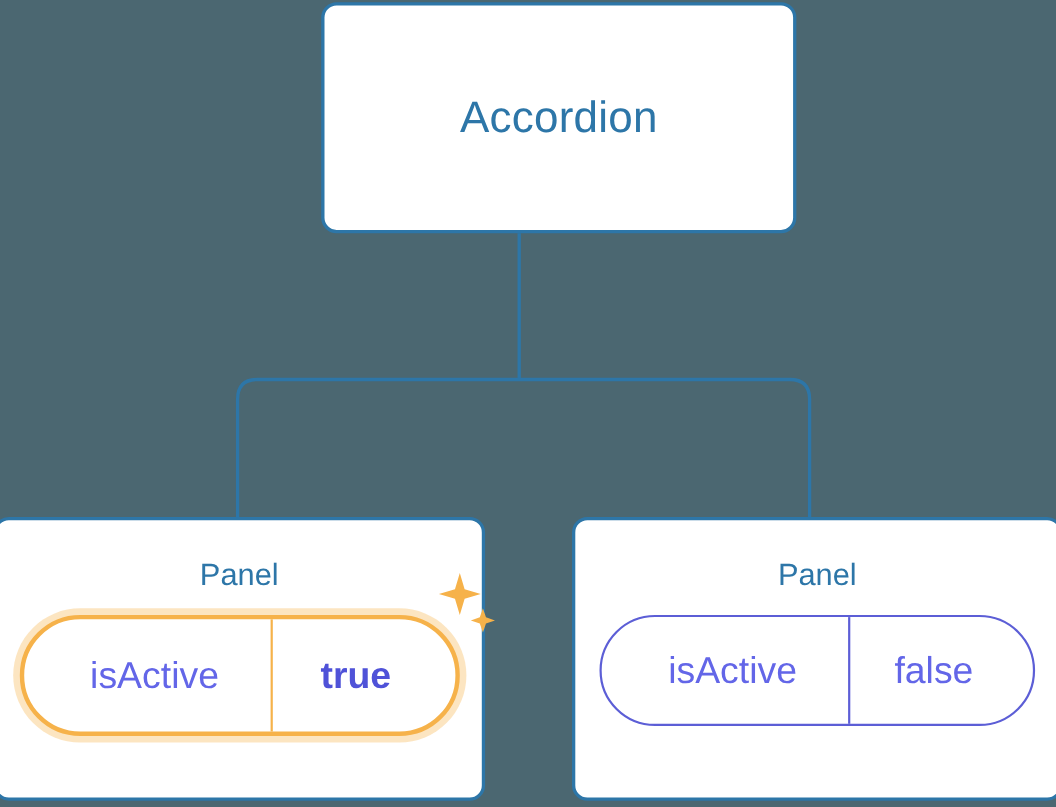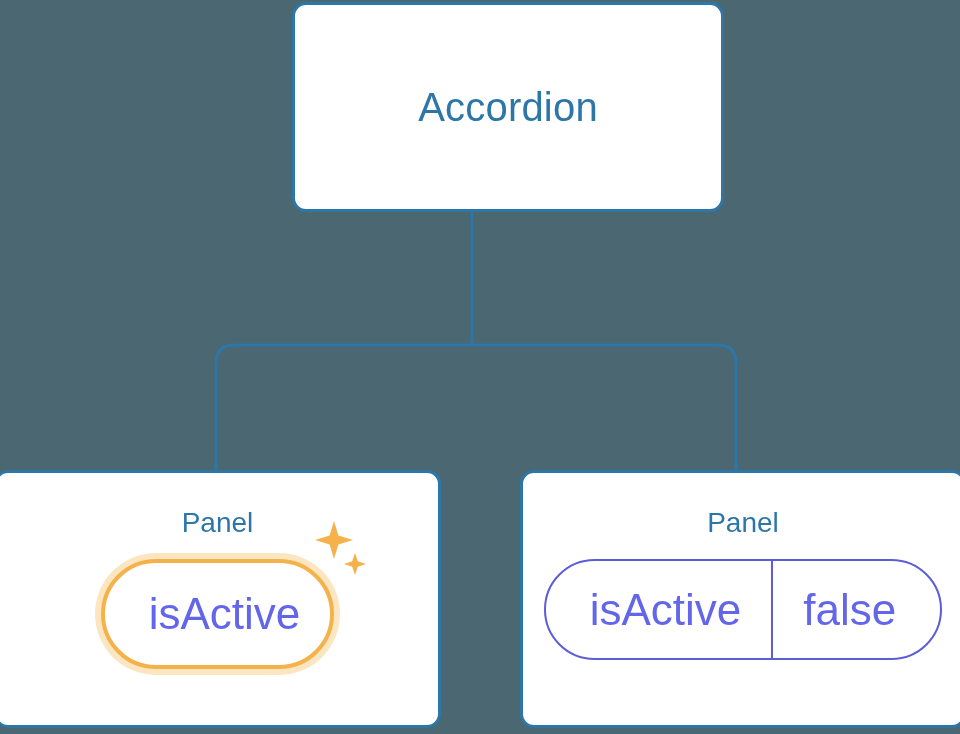--- a/index.html
+++ b/index.html
@@ -102,21 +102,21 @@
     background: #ffffff;
     box-sizing: border-box;
     height: 101px;
     z-index: 2;
   }
   .pill-key,
   .pill-val {
     display: flex;
     align-items: center;
     justify-content: center;
-    font-size: 44px;
+    font-size: 34px;
     line-height: 1;
     white-space: nowrap;
     color: #6366e8;
   }
   .pill-key {
     padding: 0 30px 0 44px;
     min-width: 150px;
   }
   .pill-val {
     padding: 0 44px 0 30px;
@@ -164,20 +164,21 @@
   <div class="node" id="node-root">
     <div class="node-title">Accordion</div>
   </div>
 
   <div class="node panel-card" id="node-panel-left">
     <div class="panel-title">Panel</div>
 
     <div class="pill-wrap is-highlighted">
       <div class="pill">
         <div class="pill-key">isActive</div>
+        <div class="pill-val">true</div>
       </div>
 
       <span class="sparkles">
         <svg width="62" height="66" viewBox="0 0 62 66">
           <path d="M28 2 L32.4 16.6 L47 21 L32.4 25.4 L28 40 L23.6 25.4 L9 21 L23.6 16.6 Z" fill="#f6b24a"></path>
           <path d="M49 34 L51.8 42.2 L60 45 L51.8 47.8 L49 56 L46.2 47.8 L38 45 L46.2 42.2 Z" fill="#f6b24a"></path>
         </svg>
       </span>
     </div>
   </div>

